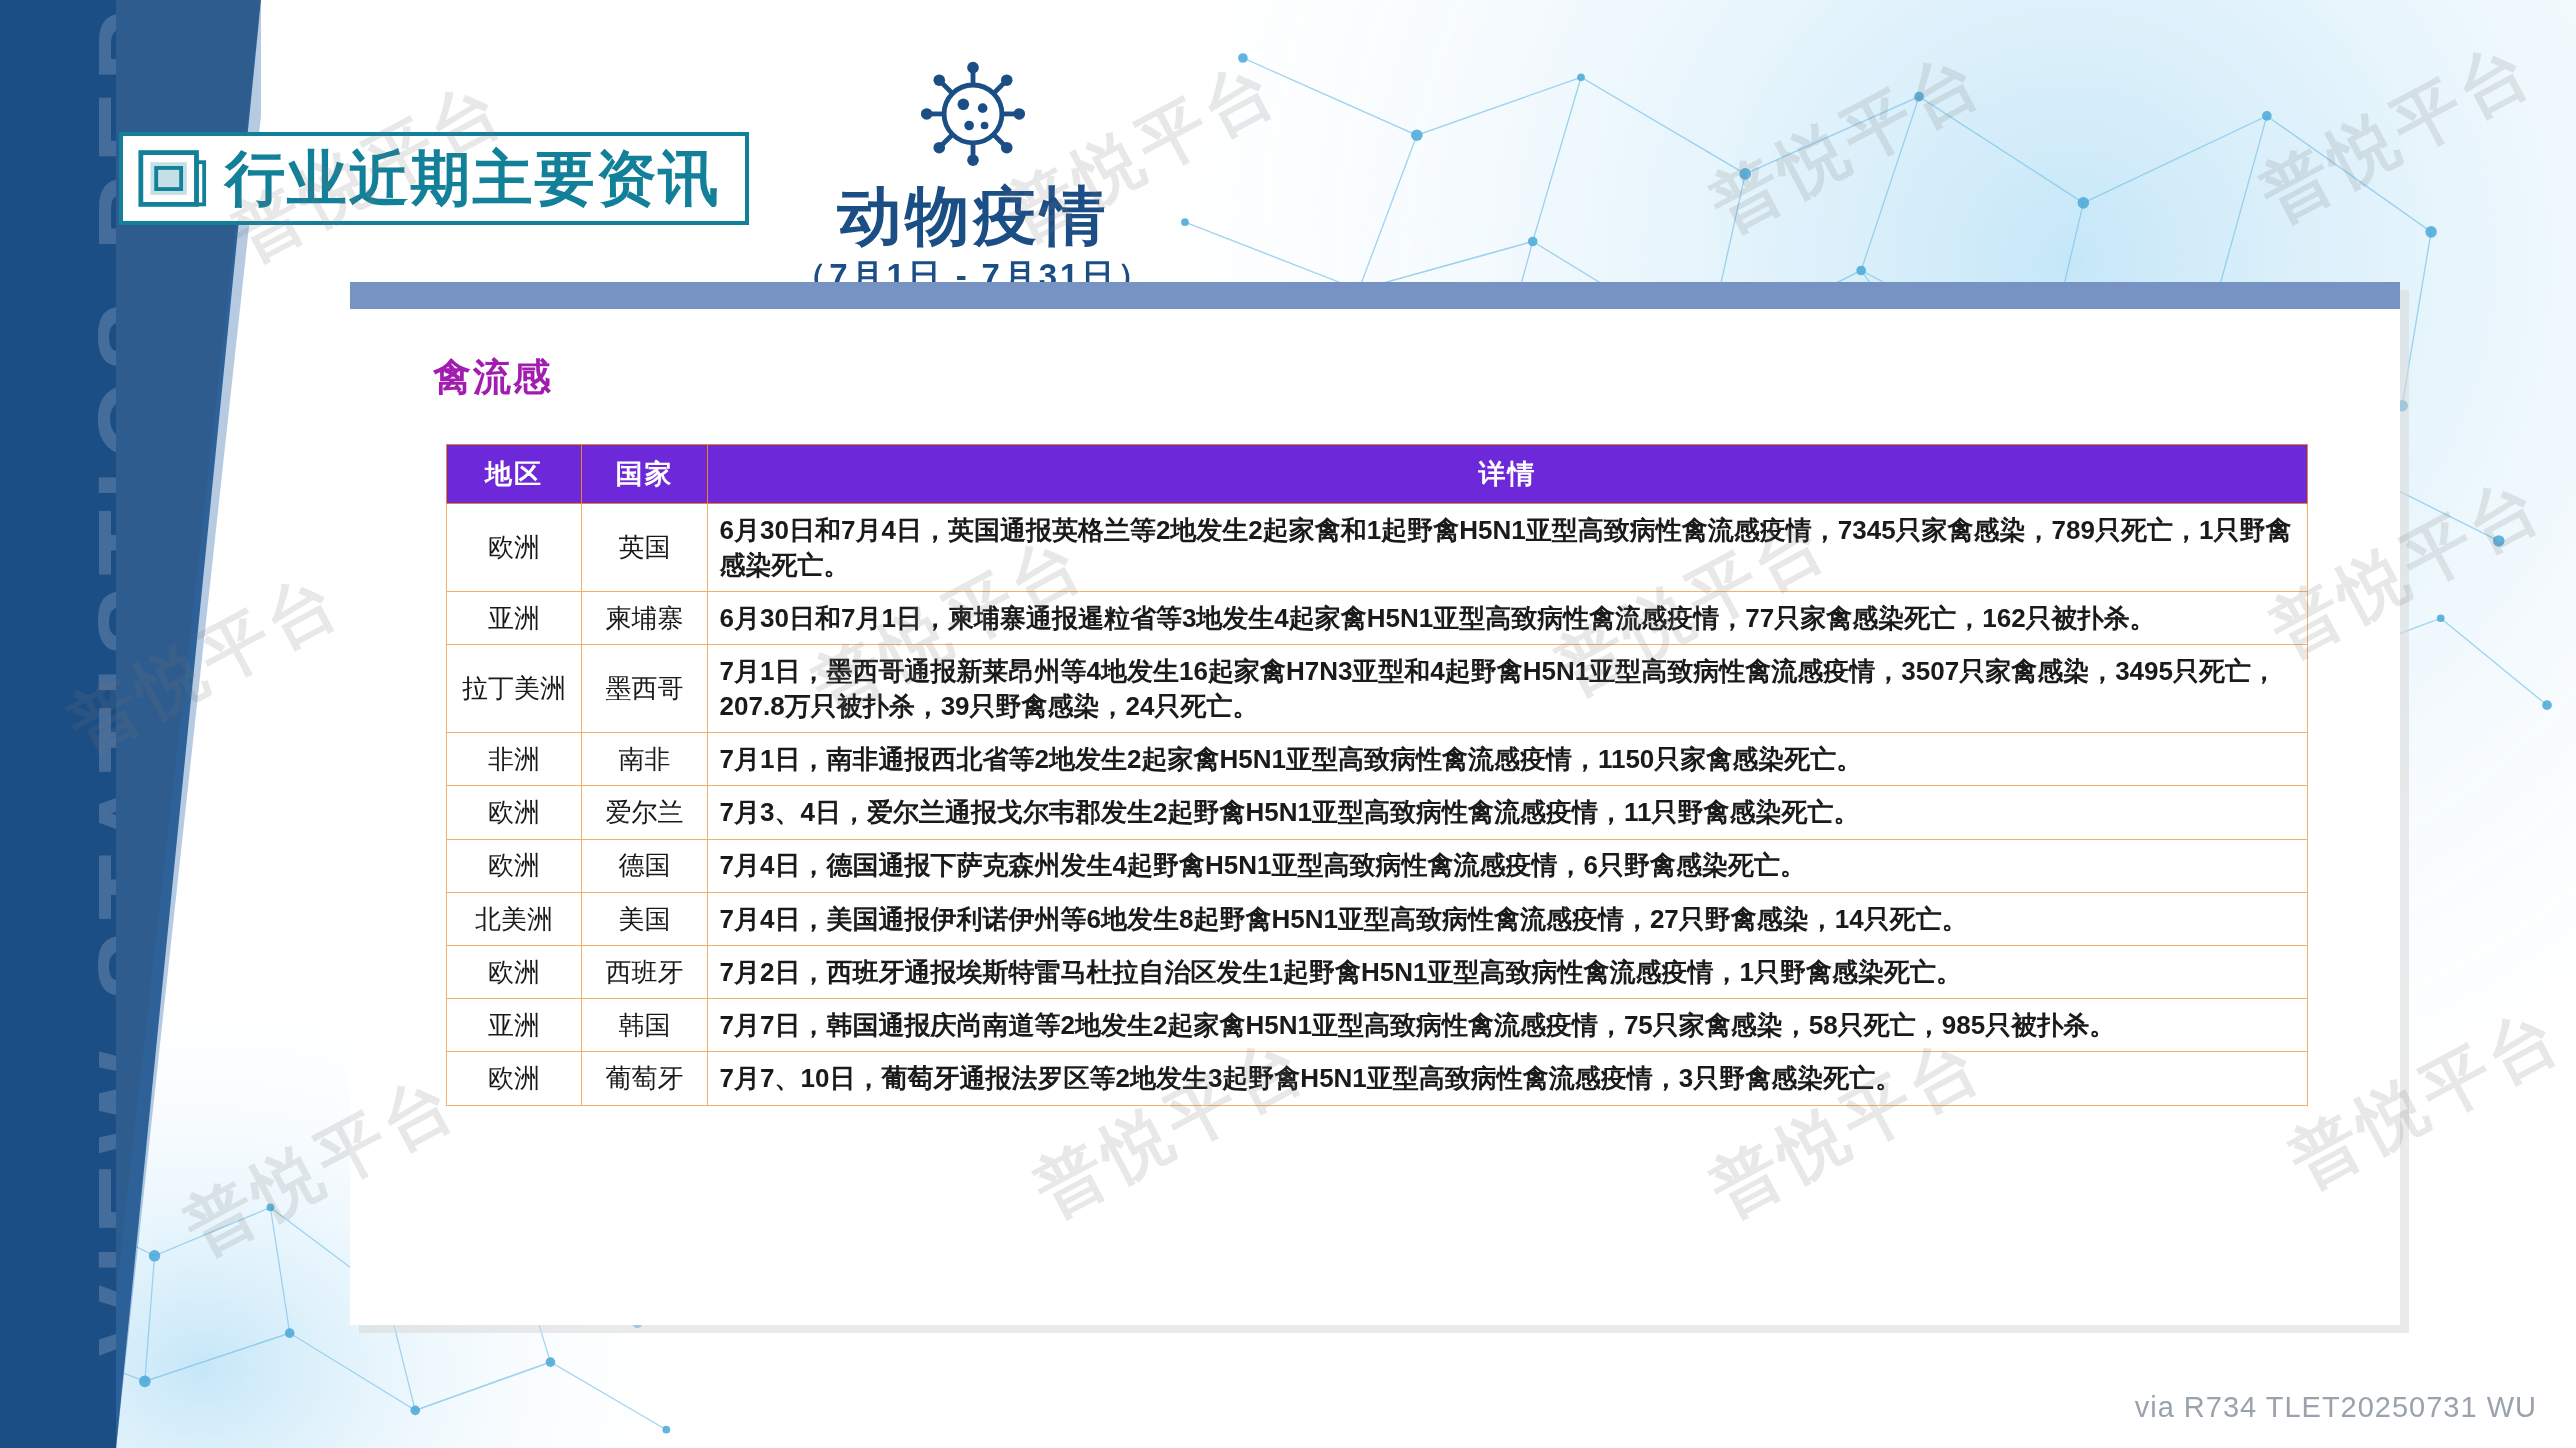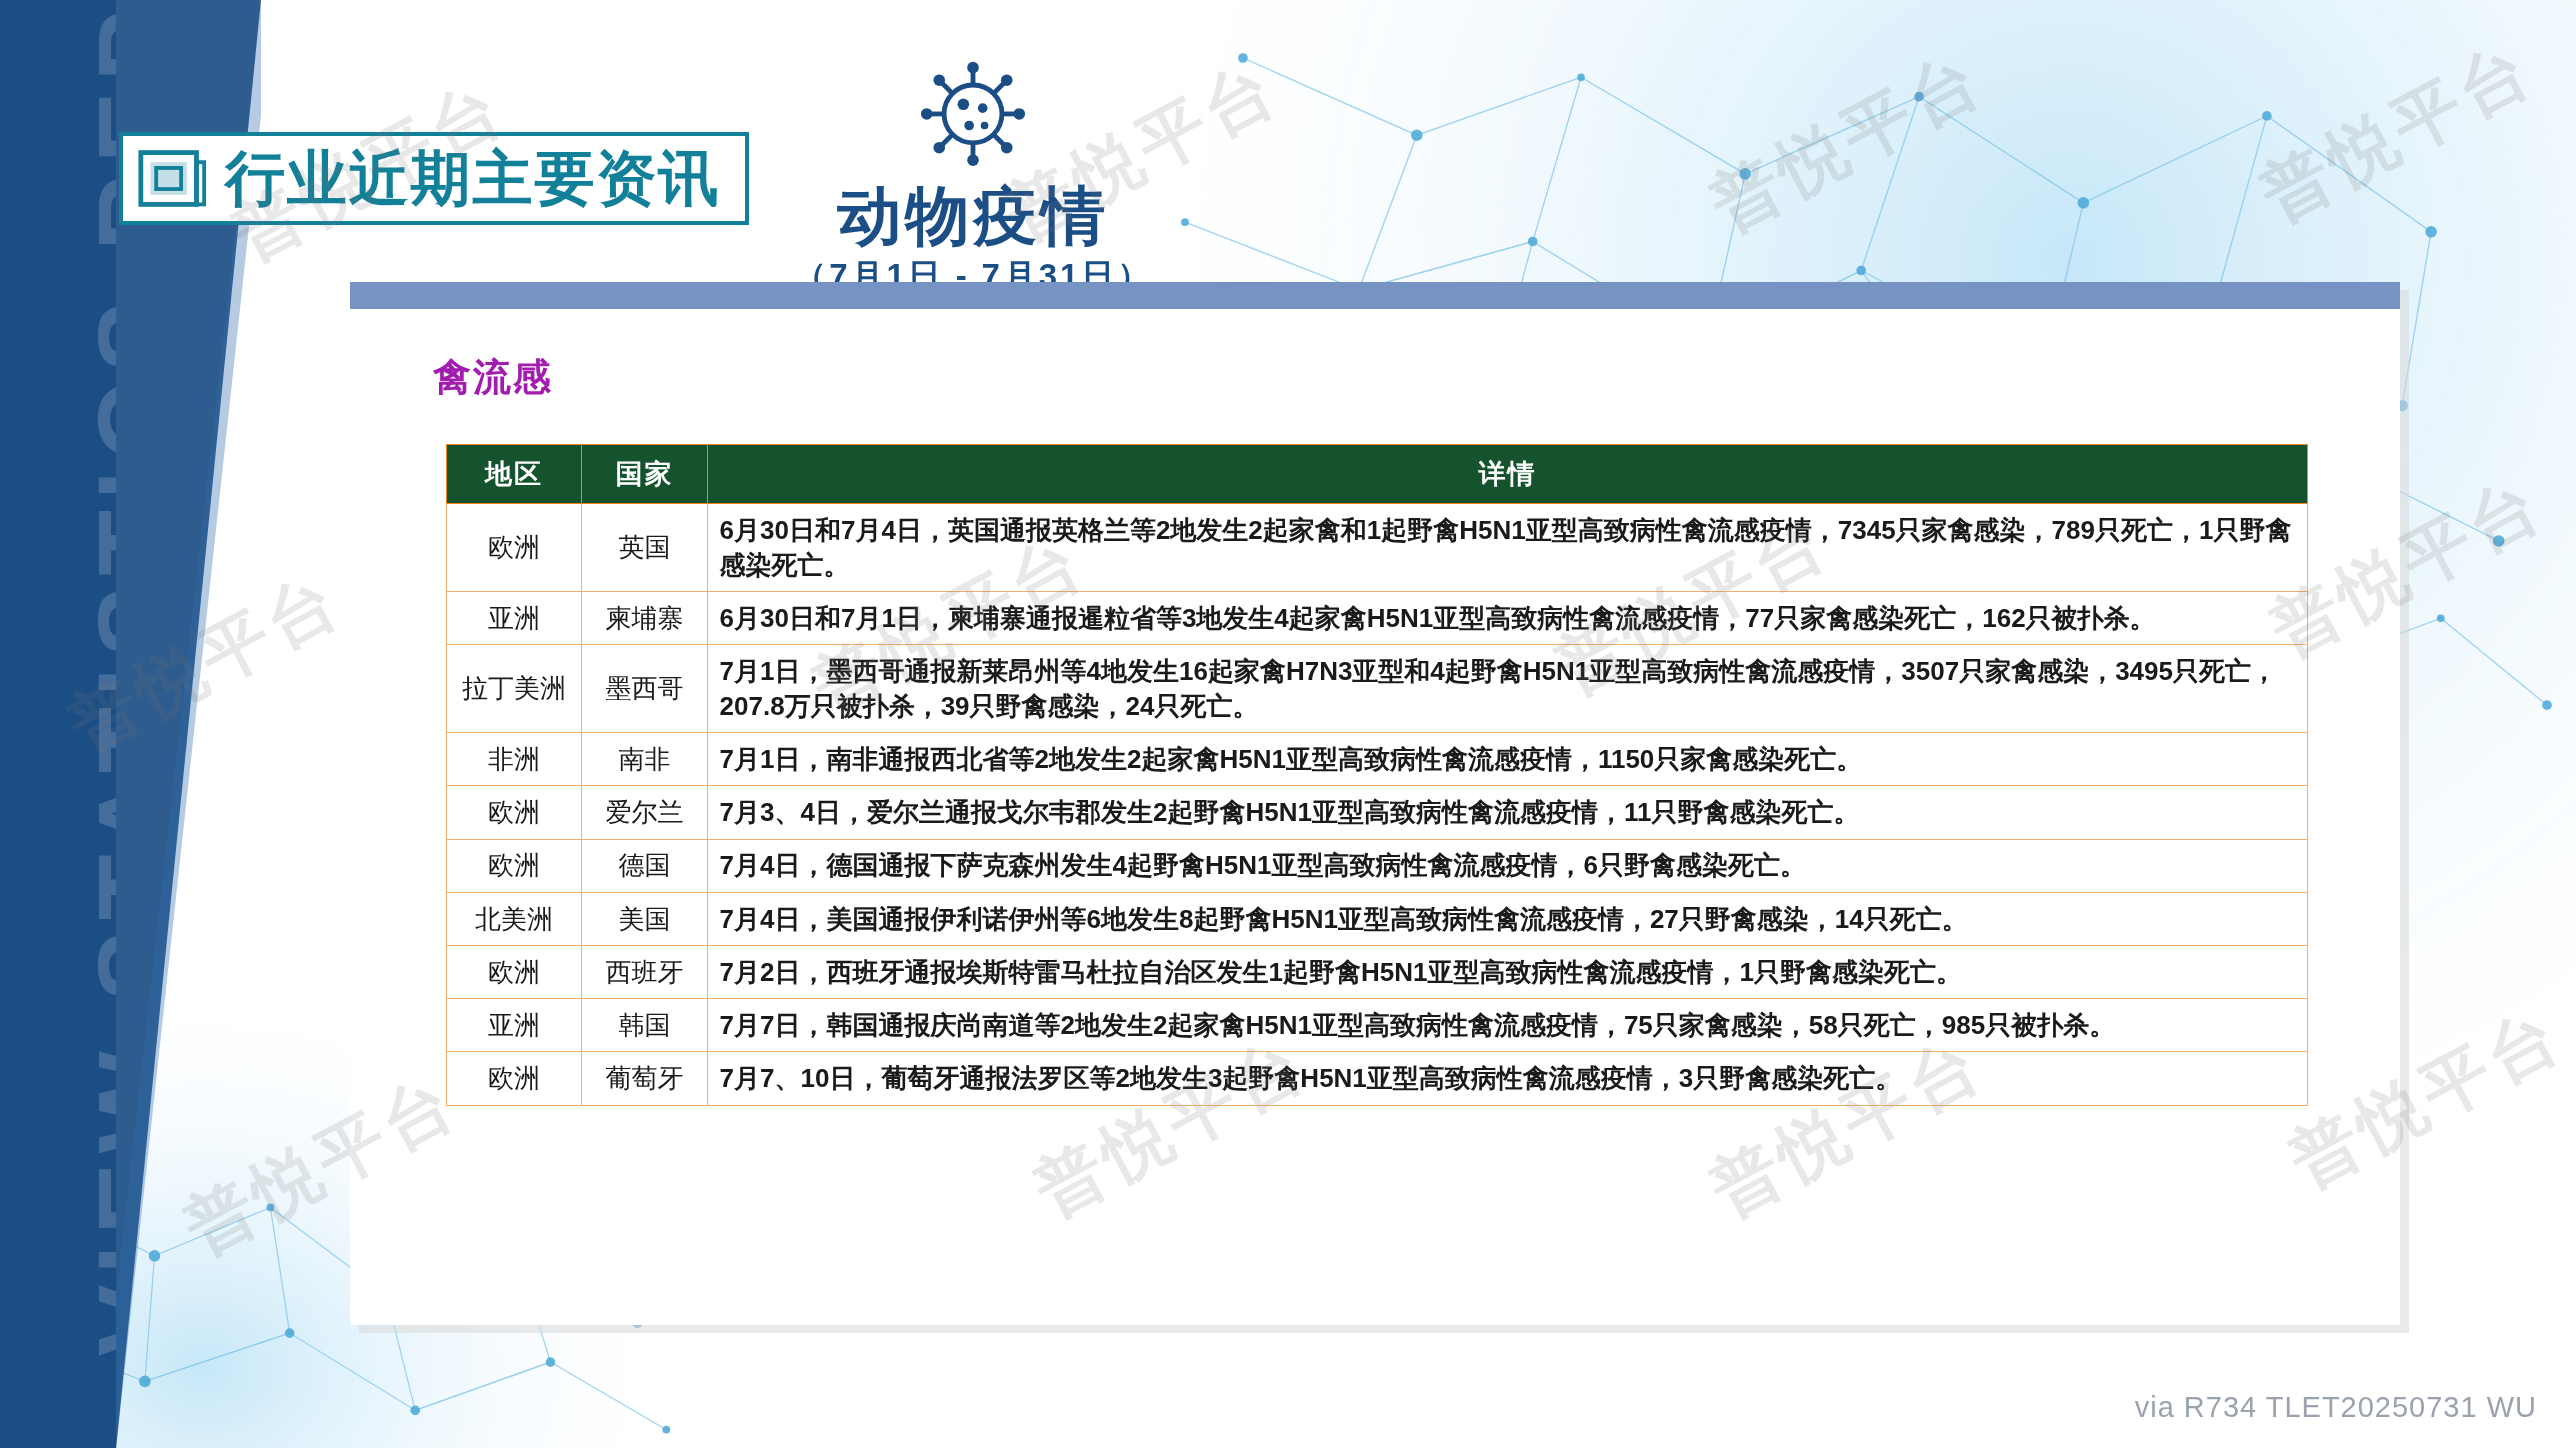--- a/index.html
+++ b/index.html
@@ -173,21 +173,21 @@
     left: 446px;
     top: 444px;
     width: 1862px;
   }
   table.flu {
     border-collapse: collapse;
     width: 1862px;
     table-layout: fixed;
   }
   table.flu th {
-    background: #14532d;
+    background: #6d28d9;
     color: #ffffff;
     font-size: 27px;
     font-weight: bold;
     letter-spacing: 1.9px;
     height: 56px;
     border: 1px solid #f08519;
   }
   table.flu td {
     border: 1px solid #f2b06a;
     font-size: 26px;

